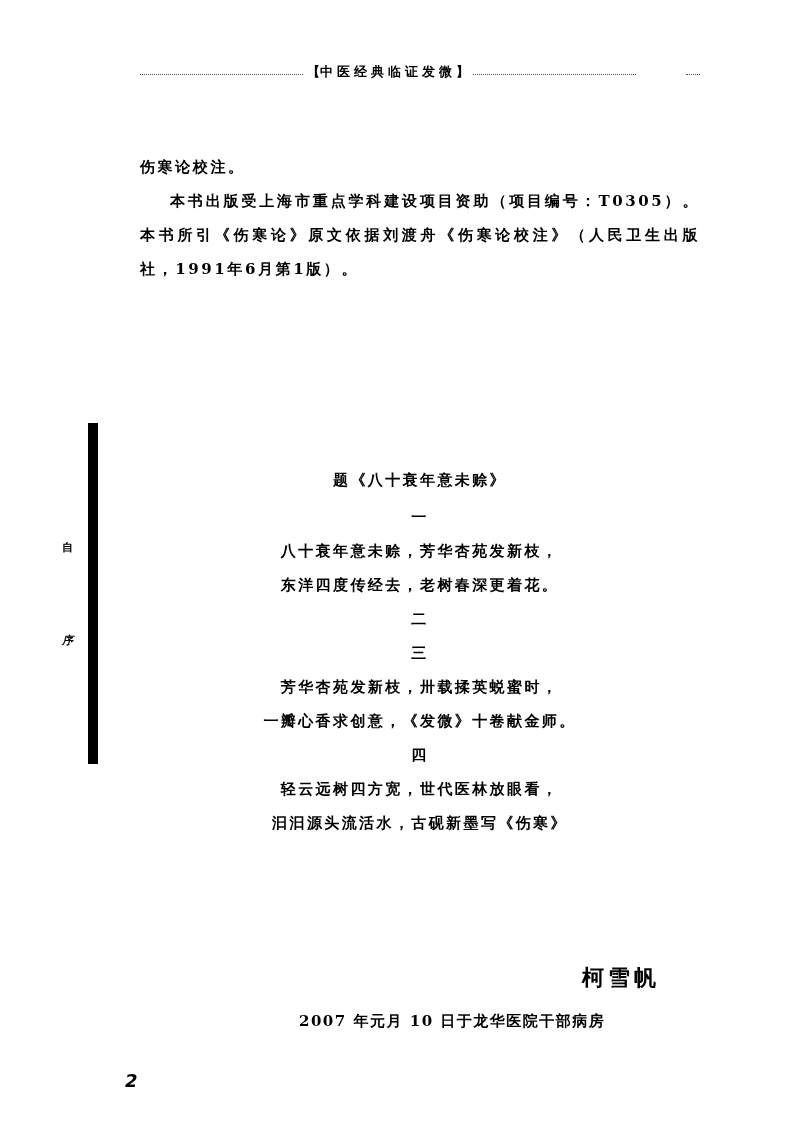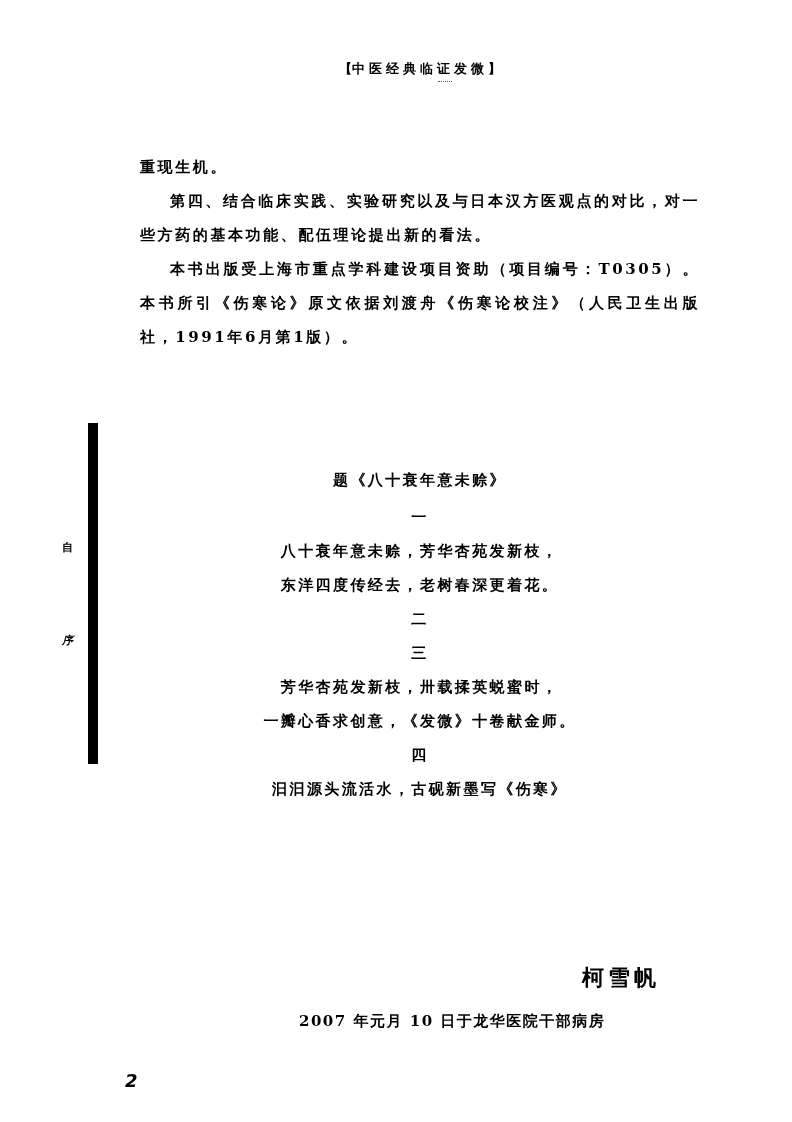--- a/index.html
+++ b/index.html
@@ -18,21 +18,20 @@
     .running-header {
       position: absolute;
       top: 62px;
       left: 140px;
       width: 560px;
       height: 20px;
       display: flex;
       align-items: center;
       font-size: 12px;
       font-weight: bold;
-      flex-direction: column;
     }
     .dots {
       flex: 1;
       border-bottom: 1.5px dotted #555;
       height: 9px;
       margin-top: -4px;
     }
     .header-title {
       padding: 0 4px;
       letter-spacing: 4px;
@@ -130,22 +129,21 @@
 <body>
 
 <div class="running-header">
   <div class="dots"></div>
   <span class="header-title">中医经典临证发微</span>
   <div class="dots"></div>
   <div class="dots-right-end"></div>
 </div>
 
 <div class="body-text">
-  <p>重现生机。</p>
-  <p class="indent">第四、结合临床实践、实验研究以及与日本汉方医观点的对比，对一些方药的基本功能、配伍理论提出新的看法。</p>
+  <p>伤寒论校注。</p>
   <p class="indent">本书出版受上海市重点学科建设项目资助（项目编号：T0305）。本书所引《伤寒论》原文依据刘渡舟《伤寒论校注》（人民卫生出版社，1991年6月第1版）。</p>
 </div>
 
 <div class="poem poem-title">题《八十衰年意未赊》</div>
 
 <div class="poem poem-block">
   <div>
     <div class="num">一</div>
     <div class="line">八十衰年意未赊，芳华杏苑发新枝，</div>
     <div class="line">东洋四度传经去，老树春深更着花。</div>
@@ -153,20 +151,21 @@
   <div>
     <div class="num">二</div>
   </div>
   <div>
     <div class="num">三</div>
     <div class="line">芳华杏苑发新枝，卅载揉英蜕蜜时，</div>
     <div class="line">一瓣心香求创意，《发微》十卷献金师。</div>
   </div>
   <div>
     <div class="num">四</div>
+    <div class="line">轻云远树四方宽，世代医林放眼看，</div>
     <div class="line">汩汩源头流活水，古砚新墨写《伤寒》</div>
   </div>
 </div>
 
 <div class="signature">柯雪帆</div>
 <div class="date-line">2007 年元月 10 日于龙华医院干部病房</div>
 
 <div class="side-bar"></div>
 <div class="side-char c1">自</div>
 <div class="side-char c2">序</div>

